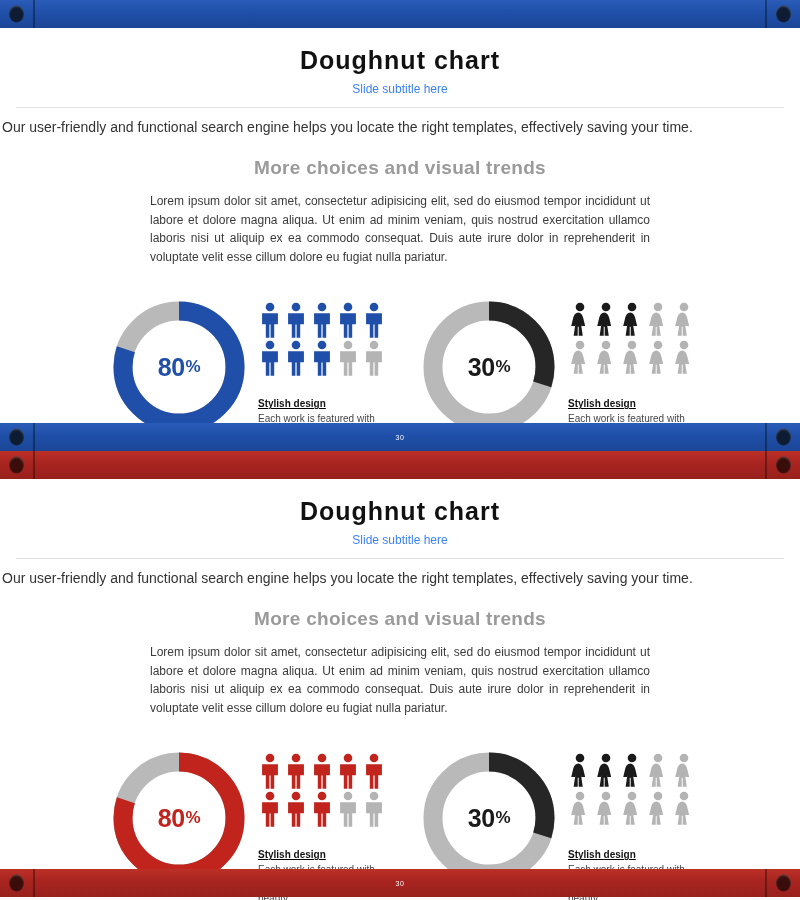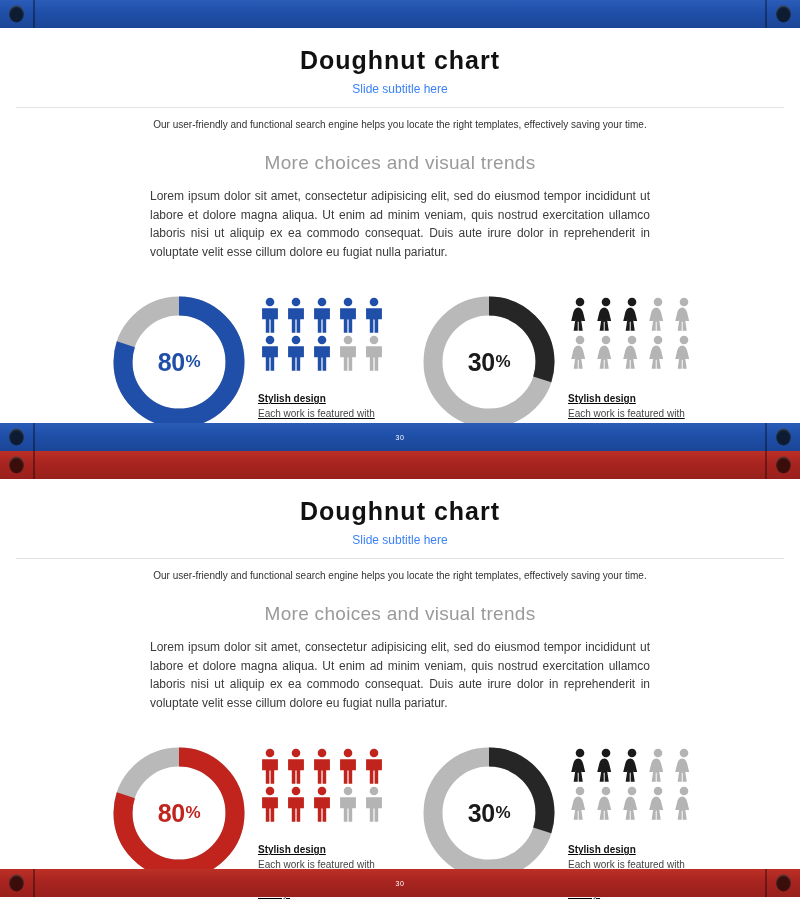--- a/index.html
+++ b/index.html
@@ -58,29 +58,29 @@
     text-align:center;
     font-size:12px;
     color:#3b82f6;
     margin:7px 0 0 0;
   }
   .rule{
     height:1px;background:#e2e2e2;
     margin:11px 14px 0 14px;
   }
   .lead{
-    text-align:center;
-    font-size:10px;
+    text-align:left;
+    font-size:14px;
     color:#333333;
     margin:11px 0 0 0;
   }
   .section-head{
     text-align:center;
     font-size:19px;
-    font-weight:normal;
+    font-weight:bold;
     color:#9a9a9a;
     margin:22px 0 0 0;
     letter-spacing:.3px;
   }
   .body-copy{
     width:500px;margin:13px auto 0 auto;
     font-size:12px;line-height:1.55;
     color:#3b3b3b;text-align:justify;
   }
 

